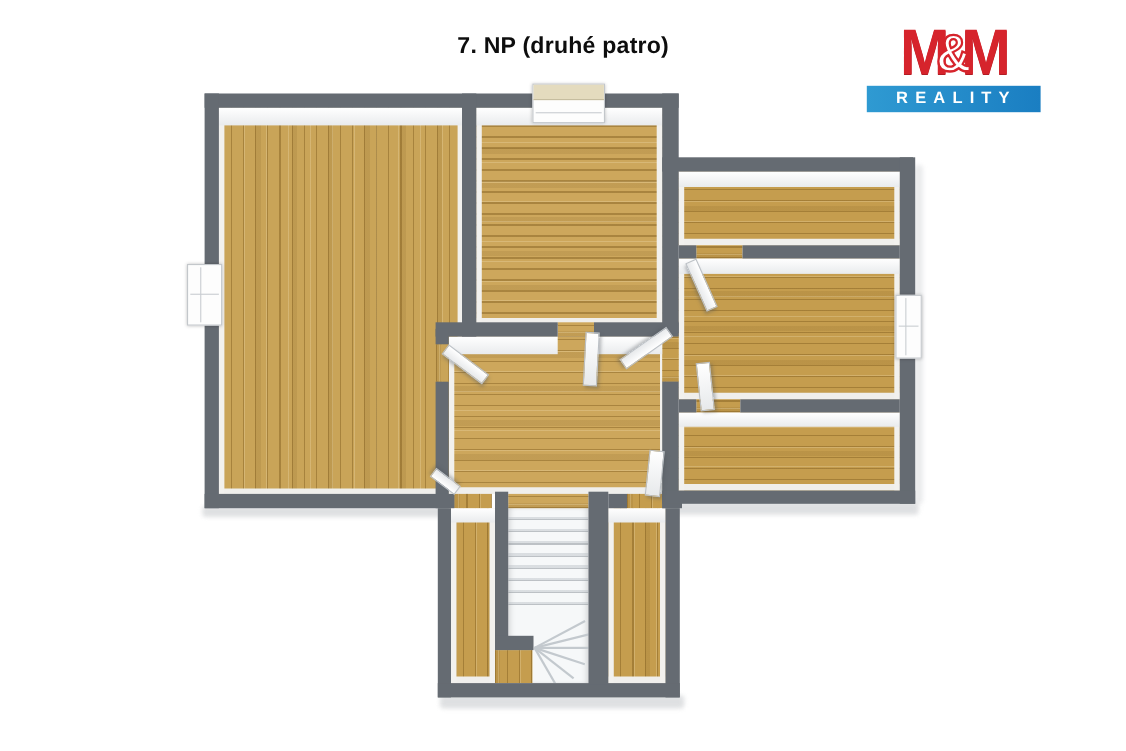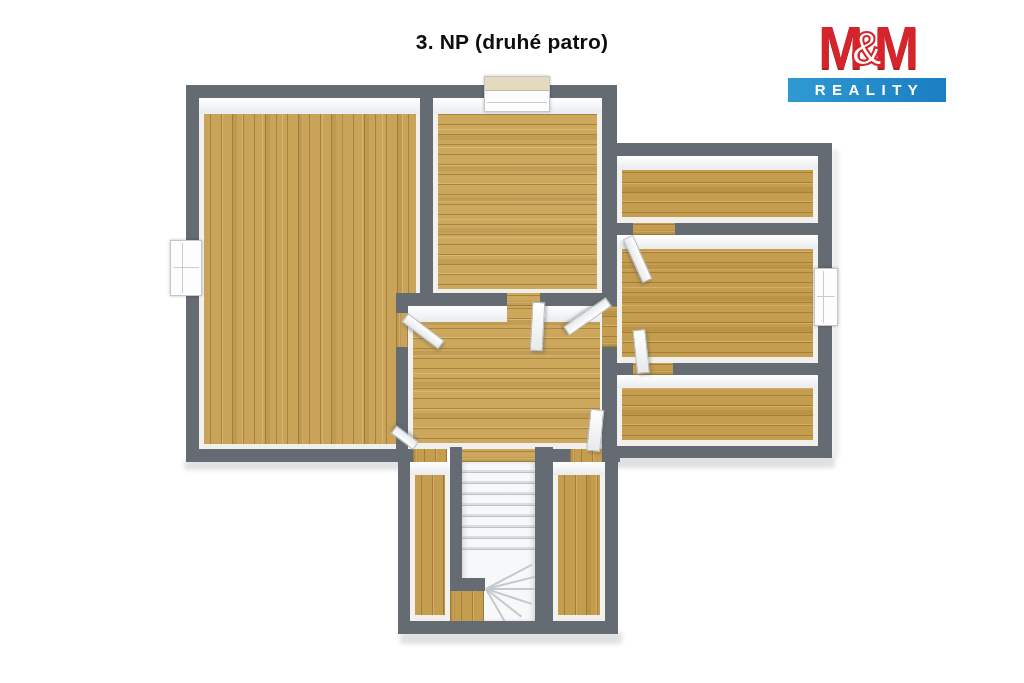--- a/index.html
+++ b/index.html
@@ -55,21 +55,21 @@
            transform:translateY(-3px);}
   #logo .banner{margin-top:2px;height:24px;line-height:24px;
            background:linear-gradient(90deg,#2f9ad2,#1a7ec2);
            color:#fff;font-size:15px;font-weight:900;letter-spacing:6.5px;text-indent:5px;}
 </style>
 </head>
 <body>
 
 <div id="canvas">
 
-  <div id="title">3. NP (druhé patro)</div>
+  <div id="title">7. NP (druhé patro)</div>
 
   <div id="logo">
     <div class="mm"><span class="m">M</span><span class="amp">&amp;</span><span class="m">M</span></div>
     <div class="banner">REALITY</div>
   </div>
 
   <div class="shadow" style="left:610px;top:456px;width:225px;height:12px;"></div>
   <div class="shadow" style="left:400px;top:632px;width:222px;height:12px;"></div>
   <div class="shadow" style="left:184px;top:460px;width:226px;height:10px;"></div>
   <div class="shadow" style="left:831px;top:150px;width:8px;height:308px;opacity:.5;"></div>

